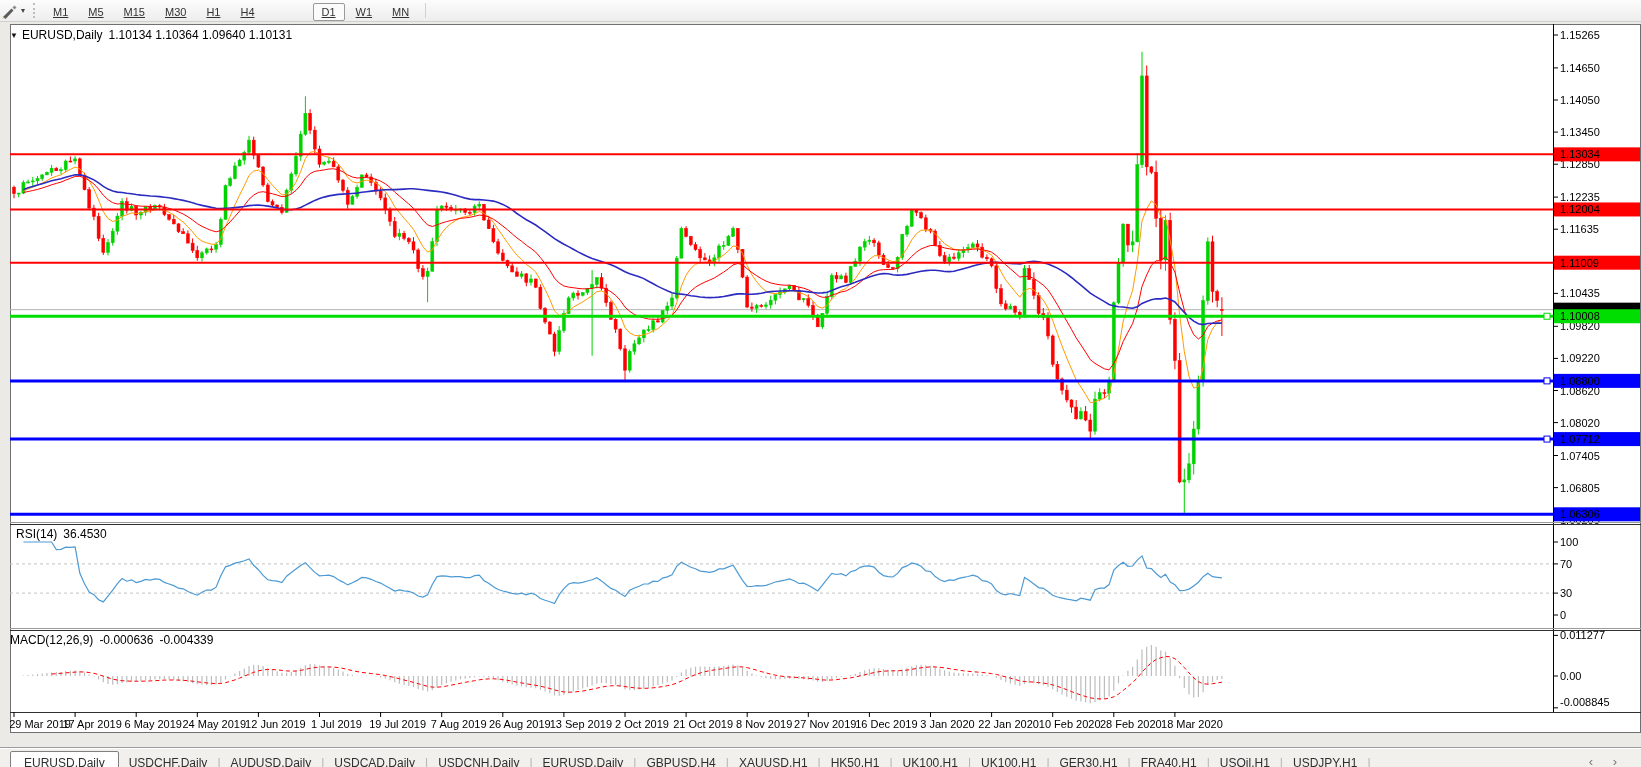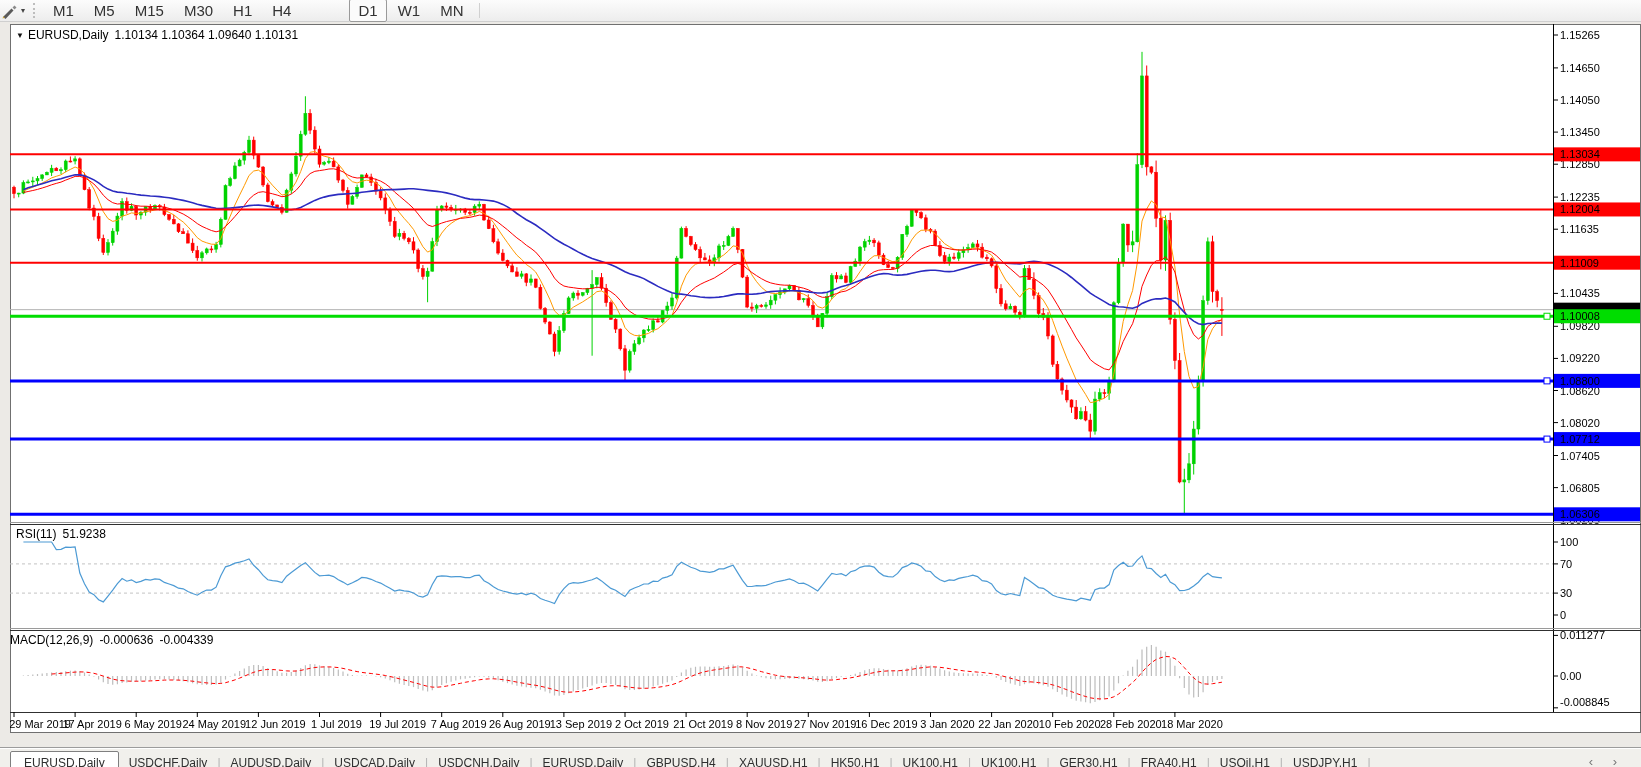--- a/index.html
+++ b/index.html
@@ -12,35 +12,35 @@
   #toolbar{
     position:absolute;left:0;top:0;width:100%;height:22px;
     background:linear-gradient(#fcfcfc,#ededed);
     border-bottom:1px solid #cfcfcf;
     display:flex;align-items:center;box-sizing:border-box;
   }
   #tool-icon{width:18px;height:16px;margin-left:1px;display:inline-block;}
   .tool-caret{font-size:8px;color:#444;margin:0 4px 0 2px;}
   .grip{height:15px;width:0;border-left:2px dotted #bdbdbd;margin:0 8px 0 4px;}
   .tfbtn{
-    font-size:15px;color:#333;padding:2px 8px;margin:0 1px;
-    border:1px solid transparent;border-radius:2px;cursor:default;
+    font-size:11px;color:#333;padding:2px 8px;margin:0 1px;
+    border:1px solid transparent;border-radius:2px;cursor:default;text-decoration:underline;
   }
   .tfbtn.active{background:#fbfbfb;border-color:#9a9a9a;margin-left:48px;}
   .toolbar-endsep{height:15px;width:0;border-left:1px solid #d0d0d0;margin-left:6px;}
   
   #chart-window{
     position:absolute;left:10px;top:24px;width:1631px;height:709px;background:#fff;
   }
   #chart-svg{display:block;}
   #chart-svg text{font-family:"Liberation Sans",sans-serif;font-size:11px;fill:#000;}
   .overlay-label{
     position:absolute;font-size:12px;color:#000;pointer-events:none;white-space:nowrap;
   }
-  #chart-title{left:6px;top:4px;}
+  #chart-title{left:0;top:4px;}
   #chart-title .sym-caret{font-size:8px;vertical-align:1px;margin-right:4px;color:#111;}
   #chart-title span{margin-right:6px;}
   #rsi-title{left:6px;top:503px;}
   #macd-title{left:0;top:609px;}
   .overlay-label .val{margin-left:6px;}
   
   #tabbar{
     position:absolute;left:0;top:735px;width:100%;height:28px;box-sizing:border-box;
     background:#f1f0ec;border-top:1px solid #9c9c9c;
     box-shadow:inset 0 1px 0 #ffffff;
@@ -989,21 +989,21 @@
         <line x1="1164.9" y1="688" x2="1164.9" y2="693" stroke="#000"></line>
         <text x="1181.9" y="704" text-anchor="middle">18 Mar 2020</text>
       </g>
     </svg>
 
   <div class="overlay-label" id="chart-title">
     <span class="sym-caret">▼</span><span>EURUSD,Daily</span><span>1.10134 1.10364 1.09640 1.10131</span>
   </div>
 
   <div class="overlay-label" id="rsi-title">
-    <span>RSI(11)</span><span class="val">51.9238</span>
+    <span>RSI(14)</span><span class="val">36.4530</span>
   </div>
 
   <div class="overlay-label" id="macd-title">
     <span>MACD(12,26,9)</span><span class="val">-0.000636</span><span class="val">-0.004339</span>
   </div>
 </div>
 
 <div id="tabbar">
   <span id="tabs"><span class="tab active">EURUSD,Daily</span><span class="tab">USDCHF,Daily</span><span class="tabsep">|</span><span class="tab">AUDUSD,Daily</span><span class="tabsep">|</span><span class="tab">USDCAD,Daily</span><span class="tabsep">|</span><span class="tab">USDCNH,Daily</span><span class="tabsep">|</span><span class="tab">EURUSD,Daily</span><span class="tabsep">|</span><span class="tab">GBPUSD,H4</span><span class="tabsep">|</span><span class="tab">XAUUSD,H1</span><span class="tabsep">|</span><span class="tab">HK50,H1</span><span class="tabsep">|</span><span class="tab">UK100,H1</span><span class="tabsep">|</span><span class="tab">UK100,H1</span><span class="tabsep">|</span><span class="tab">GER30,H1</span><span class="tabsep">|</span><span class="tab">FRA40,H1</span><span class="tabsep">|</span><span class="tab">USOil,H1</span><span class="tabsep">|</span><span class="tab">USDJPY,H1</span><span class="tabsep">|</span></span>
   <span id="tab-scroll">‹ ›</span>

